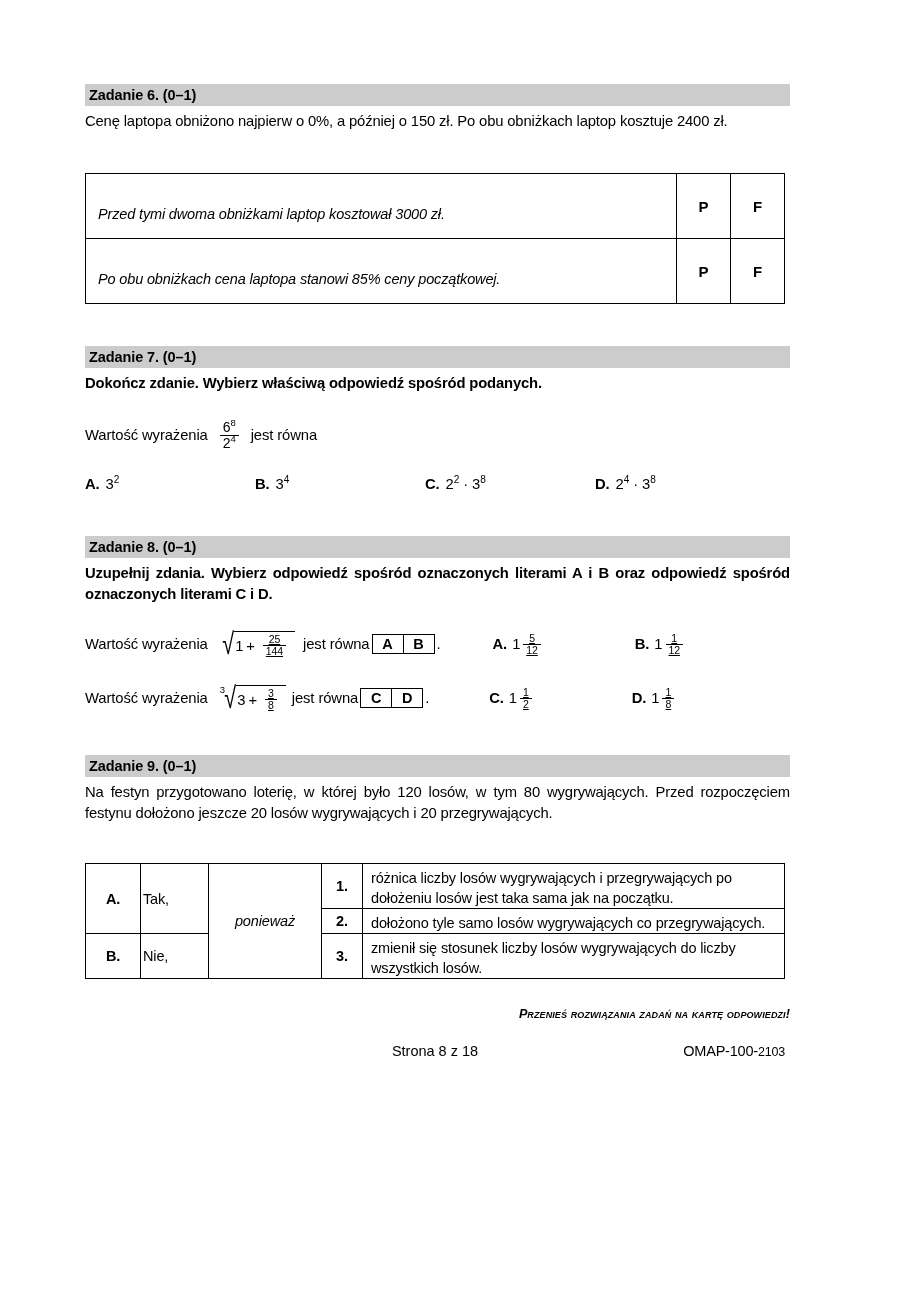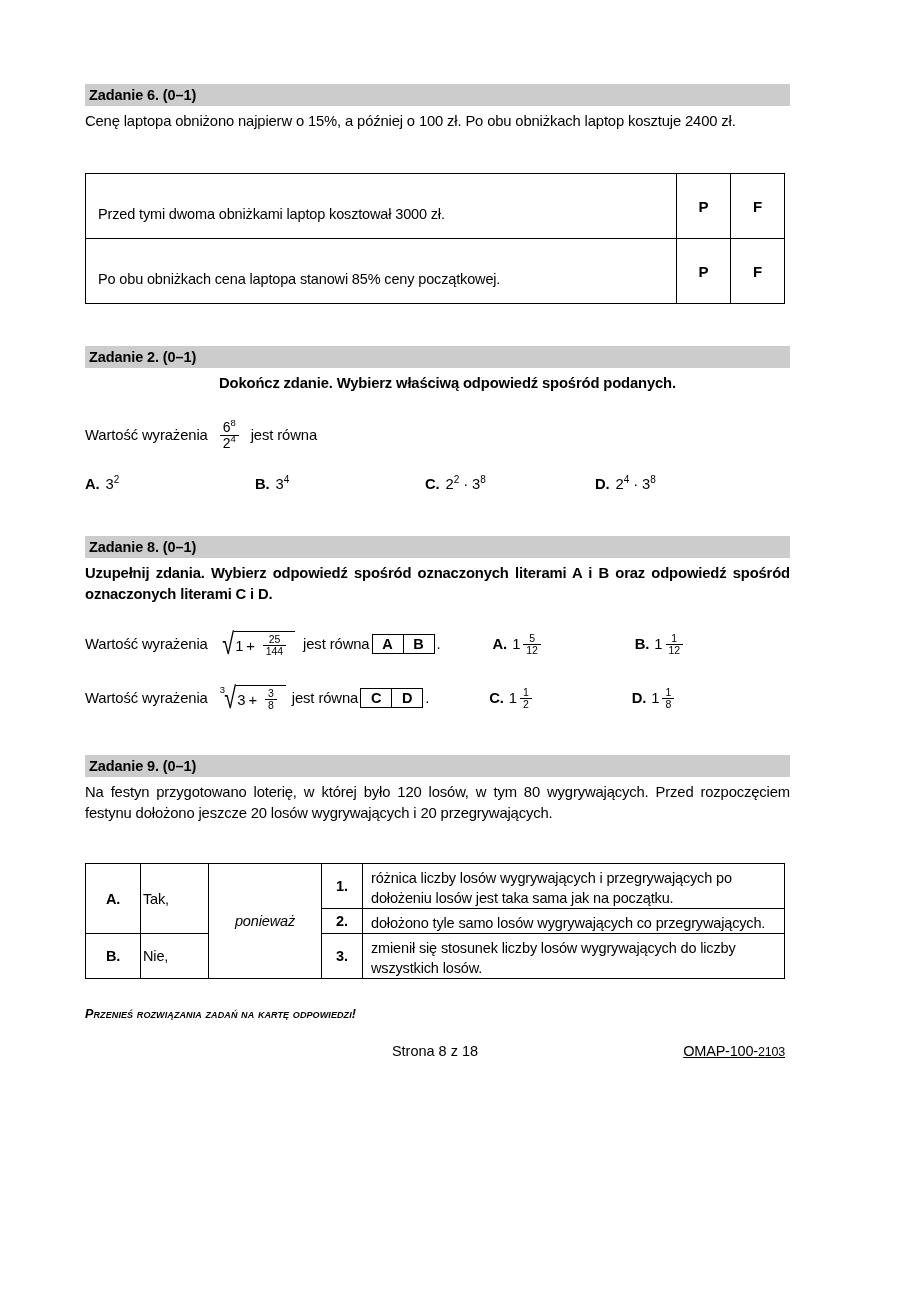--- a/index.html
+++ b/index.html
@@ -33,39 +33,40 @@
     letter-spacing: -0.1px;
   }
 
   
   .body-text {
     font-size: 14.8px;
     line-height: 21px;
     text-align: justify;
     letter-spacing: -0.15px;
   }
-  .body-text.nojust { text-align: center; margin-left: 20px; }
+  .body-text.nojust { text-align: left; }
   .bold { font-weight: bold; }
   .spacer-md { height: 17px; }
   .spacer-lg { height: 24px; }
 
   
   table.pf {
     border-collapse: collapse;
     width: 700px;
     table-layout: fixed;
   }
   table.pf td {
     border: 1.3px solid #000;
     font-size: 14.5px;
     letter-spacing: -0.15px;
   }
   table.pf td.stmt {
     padding: 28px 0 12px 12px;
     height: 24px;
+    font-style: italic;
   }
   table.pf td.pf-opt {
     width: 51px;
     text-align: center;
     font-weight: bold;
     font-size: 15px;
   }
 
   
   .mathrow {
@@ -77,21 +78,21 @@
   .frac {
     display: inline-flex;
     flex-direction: column;
     align-items: center;
     vertical-align: middle;
     margin: 0 5px;
     line-height: 1.05;
   }
   .frac .num { font-size: 14px; padding: 0 3px; }
   .frac .den { font-size: 14px; padding: 0 3px; border-top: 1.2px solid #000; }
-  .frac.sm .num, .frac.sm .den { font-size: 10.5px; }
+  .frac.sm .num, .frac.sm .den { font-size: 10.5px; text-decoration: underline; }
   sup.exp { font-size: 0.68em; vertical-align: super; line-height: 0; }
 
   
   .mixed { display: inline-flex; align-items: center; }
   .mixed .whole { font-size: 14.8px; margin-right: 2px; }
   .mixed .frac.sm { margin: 0 0 0 1px; }
 
   
   .radical {
     display: inline-flex;
@@ -167,69 +168,69 @@
   td.num    { width: 38px; text-align: center; font-weight: bold; font-size: 15px; }
   td.reason { padding: 4px 6px 0 8px; line-height: 20px; }
 
   
   .notice {
     font-weight: bold;
     font-style: italic;
     font-size: 12.6px;
     font-variant: small-caps;
     letter-spacing: 0.1px;
+    text-align: right;
   }
   .footer {
     display: flex;
     align-items: flex-start;
     justify-content: space-between;
     font-size: 14.5px;
-    text-decoration: underline;
   }
   .footer .pageno {
     position: absolute;
     left: 0; right: 0;
     text-align: center;
     font-size: 14.5px;
   }
   .footer-wrap { position: relative; width: 700px; }
   .code { margin-left: auto; font-size: 14.5px; letter-spacing: -0.2px; }
   .code .small { font-size: 12.5px; }
 </style>
 </head>
 <body>
 
 <div class="page">
 
   <div style="height:84px"></div>
 
   <div class="task-bar">Zadanie 6. (0–1)</div>
   <div style="height:5px"></div>
-  <div class="body-text">Cenę laptopa obniżono najpierw o 15%, a później o 100 zł. Po obu obniżkach laptop kosztuje 2400 zł.</div>
+  <div class="body-text">Cenę laptopa obniżono najpierw o 0%, a później o 150 zł. Po obu obniżkach laptop kosztuje 2400 zł.</div>
   <div class="spacer-md"></div>
   <div class="spacer-lg"></div>
 
   <table class="pf">
     <tbody>
         <tr>
       <td class="stmt">Przed tymi dwoma obniżkami laptop kosztował 3000 zł.</td>
       <td class="pf-opt">P</td>
       <td class="pf-opt">F</td>
     </tr>
     <tr>
       <td class="stmt">Po obu obniżkach cena laptopa stanowi 85% ceny początkowej.</td>
       <td class="pf-opt">P</td>
       <td class="pf-opt">F</td>
     </tr>
   </tbody>
     </table>
 
   <div style="height:42px"></div>
 
-  <div class="task-bar">Zadanie 2. (0–1)</div>
+  <div class="task-bar">Zadanie 7. (0–1)</div>
   <div style="height:5px"></div>
   <div class="body-text nojust bold">Dokończ zdanie. Wybierz właściwą odpowiedź spośród podanych.</div>
   <div style="height:26px"></div>
 
   <div class="mathrow">
     <span>Wartość wyrażenia</span>
     <span class="frac" style="margin:0 12px;">
       <span class="num"><span>6</span><sup class="exp">8</sup></span>
       <span class="den"><span>2</span><sup class="exp">4</sup></span>
     </span>

